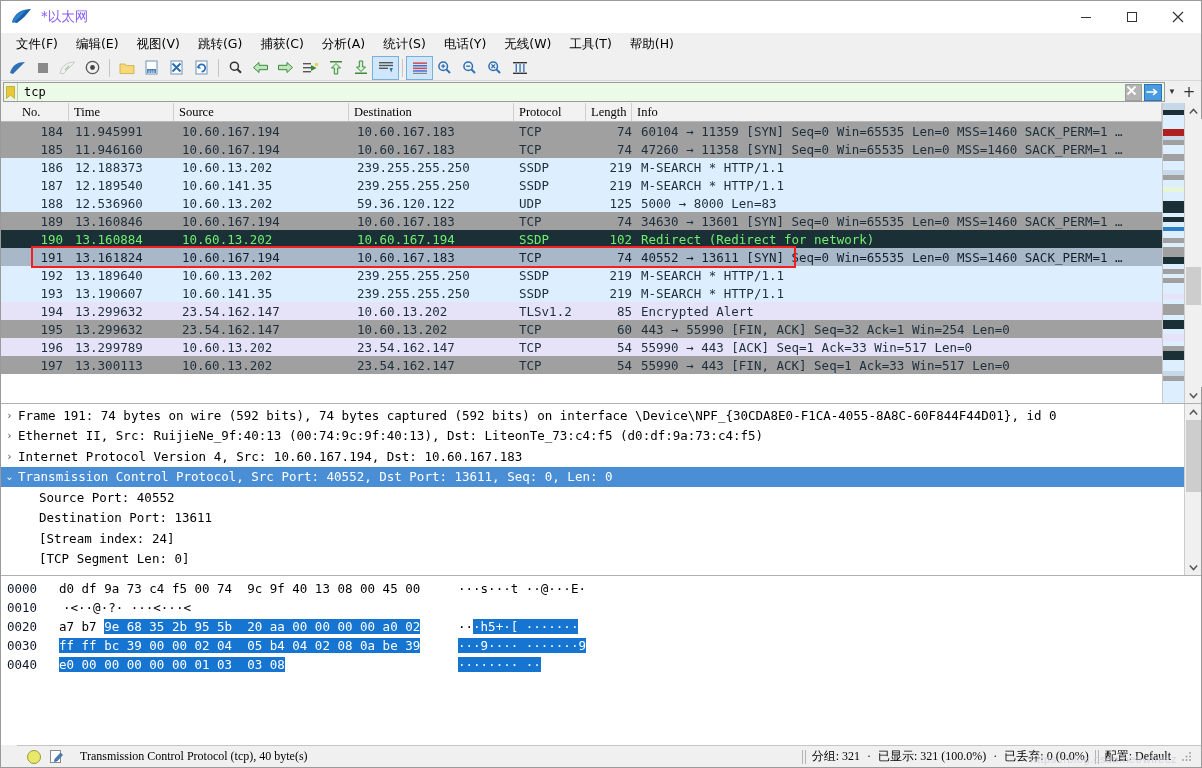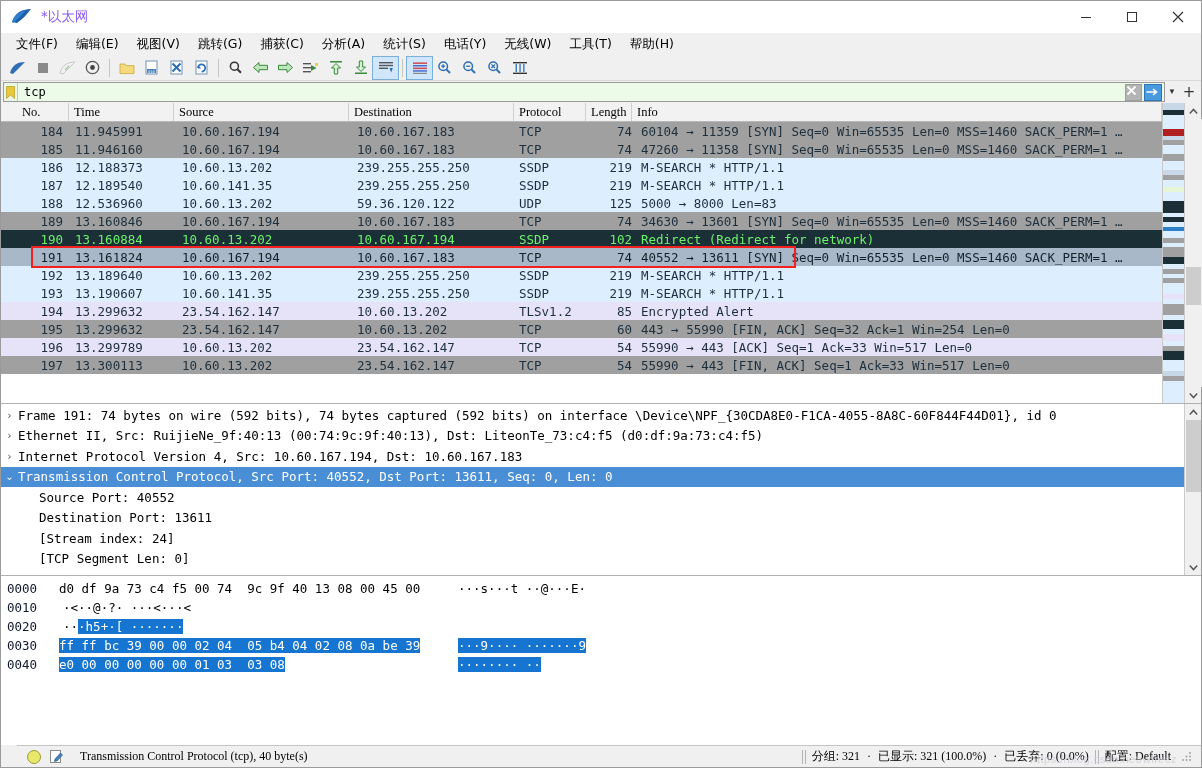--- a/index.html
+++ b/index.html
@@ -600,21 +600,21 @@
             <path d="M0.8 1.6 L4.5 5.6 L8.2 1.6" stroke="#555" stroke-width="1.4" fill="none"></path>
           </svg>
       </div>
     </div>
   </div>
 
   <div class="hex-pane">
     <div class="hex-inner" id="hex-rows">
         <div class="hrow"><span class="h-off">0000</span><span class="h-bytes"><span>d0 df 9a 73 c4 f5 00 74  9c 9f 40 13 08 00 45 00</span></span><span class="h-ascii"><span>···s···t ··@···E·</span></span></div>
         <div class="hrow"><span class="h-off">0010</span><span class="h-ascii"><span>·&lt;··@·?· ···&lt;···&lt;</span></span></div>
-        <div class="hrow"><span class="h-off">0020</span><span class="h-ascii"><span>··</span><span class="hl">·h5+·[ ·······</span></span></div>
+        <div class="hrow"><span class="h-off">0020</span><span class="h-bytes"><span>a7 b7 </span><span class="hl">9e 68 35 2b 95 5b  20 aa 00 00 00 00 a0 02</span></span><span class="h-ascii"><span>··</span><span class="hl">·h5+·[ ·······</span></span></div>
         <div class="hrow"><span class="h-off">0030</span><span class="h-bytes"><span class="hl">ff ff bc 39 00 00 02 04  05 b4 04 02 08 0a be 39</span></span><span class="h-ascii"><span class="hl">···9···· ·······9</span></span></div>
         <div class="hrow"><span class="h-off">0040</span><span class="h-bytes"><span class="hl">e0 00 00 00 00 00 01 03  03 08</span></span><span class="h-ascii"><span class="hl">········ ··</span></span></div>
       </div>
   </div>
 
   <div class="statusbar">
     <div class="sb-exp"></div>
     <div class="sb-icon">
       <svg width="15" height="15" viewBox="0 0 15 15">
           <rect x="1.5" y="1.5" width="10" height="12" fill="#fff" stroke="#8a8a8a" stroke-width="1"></rect>

